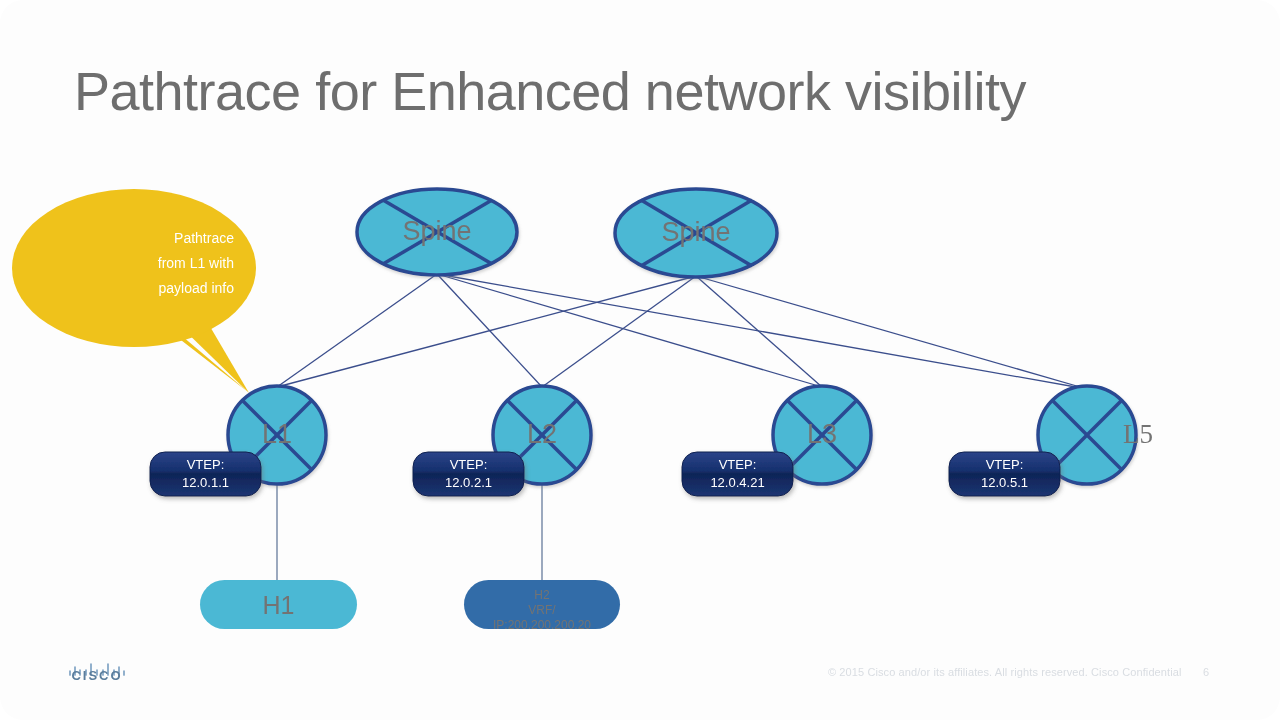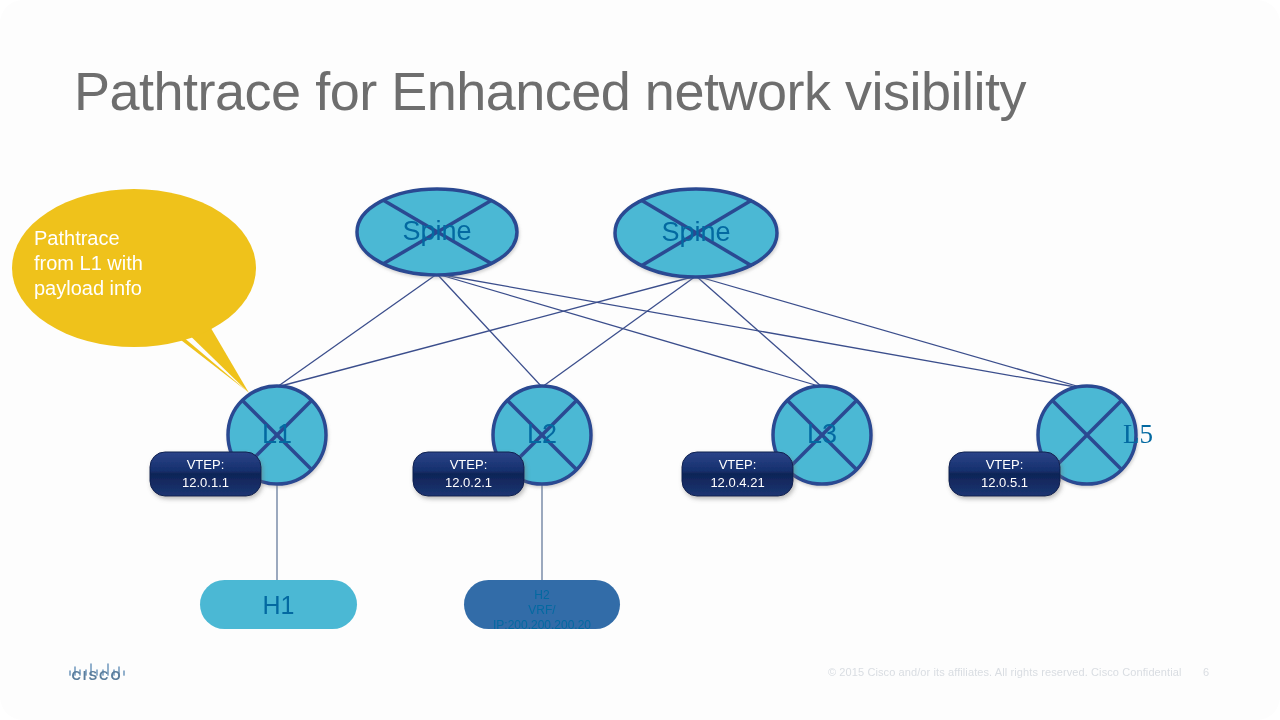--- a/index.html
+++ b/index.html
@@ -36,21 +36,21 @@
   
   #canvas {
     position: absolute;
     left: 0; top: 0;
     width: 1280px;
     height: 720px;
   }
   
   .node-label {
     position: absolute;
-    color: #0369a1;
+    color: #737373;
     text-align: center;
     white-space: nowrap;
     pointer-events: none;
   }
   .spine-label {
     font-size: 27px;
     line-height: 27px;
   }
   .leaf-label {
     font-size: 27px;
@@ -60,23 +60,23 @@
     font-size: 25px;
     line-height: 30px;
   }
   .host-label-small {
     font-size: 12px;
     line-height: 15px;
   }
   .callout-text {
     position: absolute;
     color: #ffffff;
-    font-size: 20px;
+    font-size: 14px;
     line-height: 25px;
-    text-align: left;
+    text-align: right;
     white-space: nowrap;
     pointer-events: none;
   }
   .vtep-text {
     position: absolute;
     color: #ffffff;
     font-size: 13px;
     line-height: 18px;
     text-align: center;
     white-space: nowrap;

